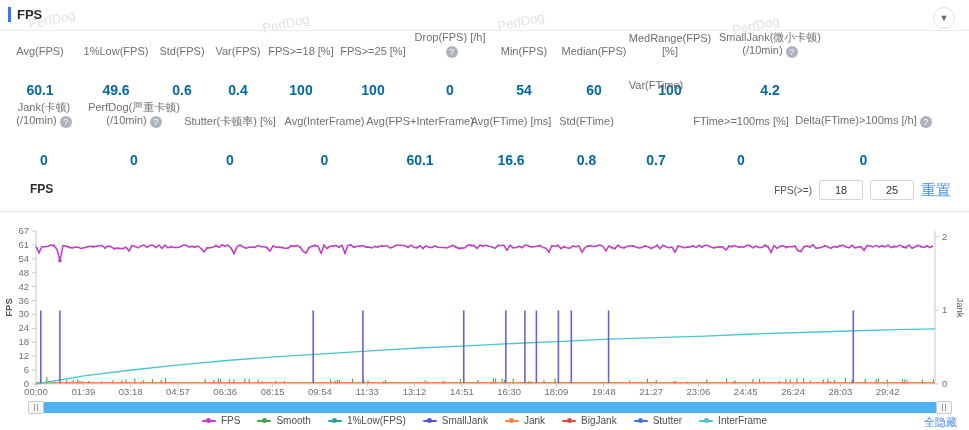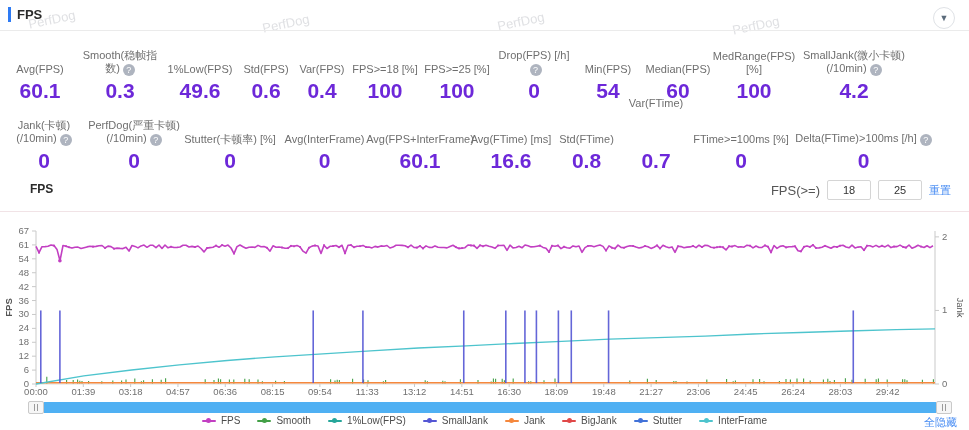--- a/index.html
+++ b/index.html
@@ -15,30 +15,30 @@
   .accent-bar { position:absolute; left:8px; top:7px; width:3px; height:15px; background:#2e7bf4; }
   .panel-title { position:absolute; left:17px; top:7px; font-size:13px; font-weight:bold; color:#2b2b2b; }
   .collapse-btn { position:absolute; right:14px; top:7px; width:22px; height:22px; border-radius:50%; border:1px solid #dfe2e6; background:#fff; cursor:pointer; font-size:9px; color:#5b6b7b; line-height:20px; text-align:center; }
 
   
   .stats-row { position:absolute; left:2px; display:flex; align-items:stretch; }
   .row1 { top:42px; height:58px; }
   .row2 { top:108px; height:62px; }
   .stat-cell { display:flex; flex-direction:column; align-items:center; justify-content:flex-end; }
   .stat-label { font-size:11px; color:#6f6f6f; text-align:center; line-height:13px; white-space:pre-line; }
-  .stat-value { font-size:21px; font-weight:bold; color:#6d28d9; margin-top:5px; line-height:19px; }
+  .stat-value { font-size:14px; font-weight:bold; color:#0369a1; margin-top:23px; line-height:19px; }
   .help { display:inline-block; width:12px; height:12px; margin-left:3px; border-radius:50%; background:#aeb4bf; color:#fff; font-size:9px; line-height:12px; text-align:center; vertical-align:-1px; cursor:pointer; }
 
   
   .chart-header { position:absolute; top:180px; left:0; width:969px; height:22px; }
   .chart-title { position:absolute; left:30px; top:2px; font-size:12px; font-weight:bold; color:#2b2b2b; }
   .threshold { position:absolute; right:18px; top:0; display:flex; align-items:center; gap:7px; }
-  .threshold .tlabel { font-size:13px; color:#555; }
+  .threshold .tlabel { font-size:10px; color:#555; }
   .threshold input { width:44px; height:20px; border:1px solid #d5d5d5; border-radius:2px; font-size:11px; text-align:center; color:#333; font-family:inherit; }
-  .reset { font-size:11px; color:#478cf3; cursor:pointer; text-decoration:none; }
+  .reset { font-size:15px; color:#478cf3; cursor:pointer; text-decoration:none; }
 
   .divider2 { position:absolute; top:211px; left:0; width:969px; height:1px; background:#f1e3e6; }
   .banner { position:absolute; top:203px; left:36px; width:899px; height:15px; background:#e65365; border-top:1px solid #db4255; border-bottom:1px solid #db4255; color:#fff; font-size:10px; text-align:center; line-height:13px; z-index:2; }
 
   .chart-host { position:absolute; top:221px; left:0; width:969px; height:178px; }
 
   
   .scrollbar { position:absolute; top:401px; left:0; width:969px; height:13px; }
   .sb-handle { position:absolute; top:0; width:16px; height:13px; background:#f6f6f6; border:1px solid #c9c9c9; border-radius:2px; display:flex; align-items:center; justify-content:center; gap:2px; cursor:pointer; z-index:2; }
   .sb-handle i { display:block; width:1px; height:7px; background:#9b9b9b; }
@@ -69,24 +69,20 @@
     <span class="panel-title">FPS</span>
     <button class="collapse-btn">
       <span>▼</span>
     </button>
   </div>
 
   <div class="stats-row row1" id="stats1">
       <div class="stat-cell" style="width: 76px;">
         <div class="stat-label"><span>Avg(FPS)</span></div>
         <div class="stat-value">60.1</div>
-      </div>
-      <div class="stat-cell" style="width: 84px;">
-        <div class="stat-label"><span>Smooth(稳帧指数)</span><span class="help">?</span></div>
-        <div class="stat-value">0.3</div>
       </div>
       <div class="stat-cell" style="width: 76px;">
         <div class="stat-label"><span>1%Low(FPS)</span></div>
         <div class="stat-value">49.6</div>
       </div>
       <div class="stat-cell" style="width: 56px;">
         <div class="stat-label"><span>Std(FPS)</span></div>
         <div class="stat-value">0.6</div>
       </div>
       <div class="stat-cell" style="width: 56px;">

